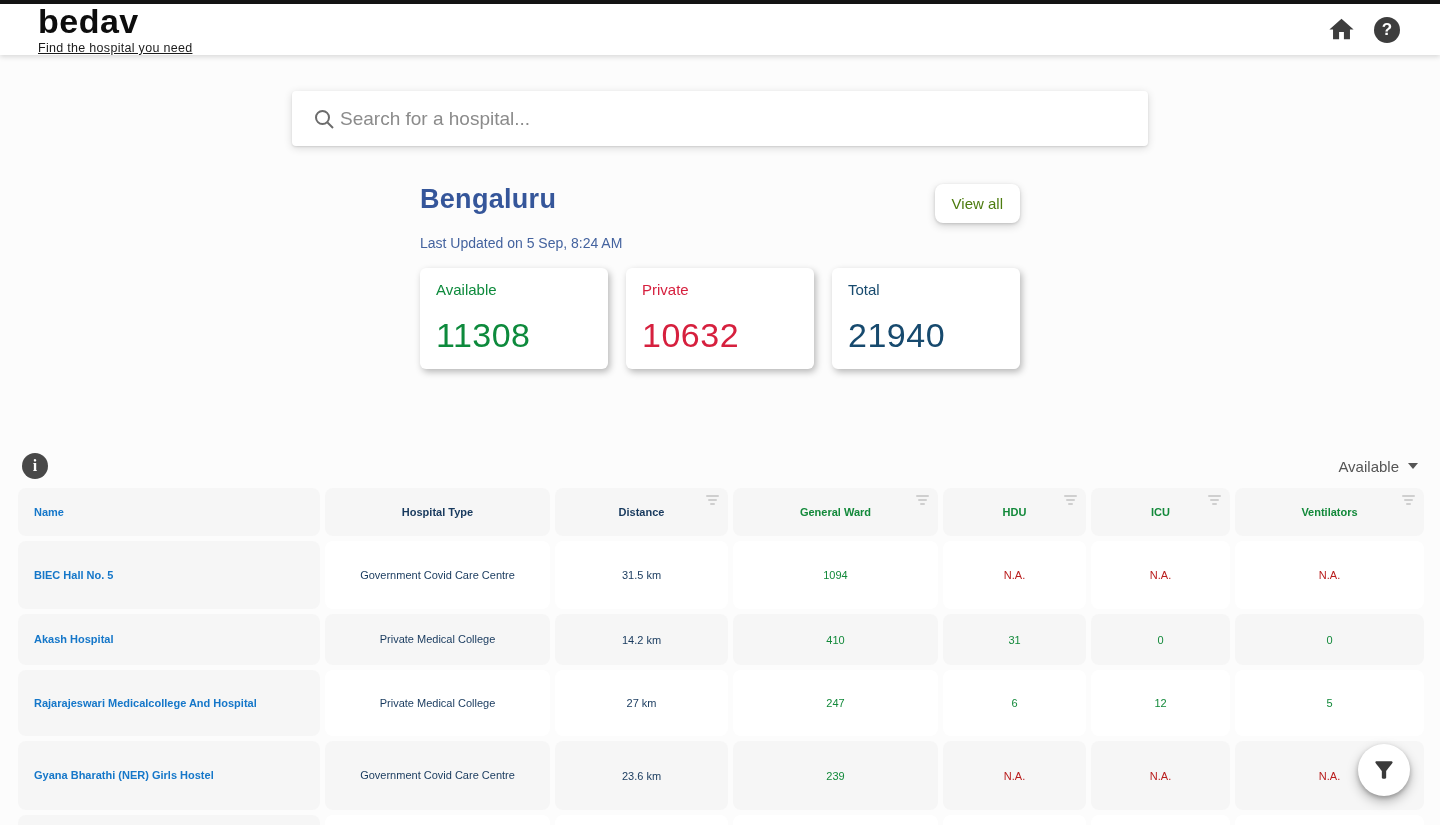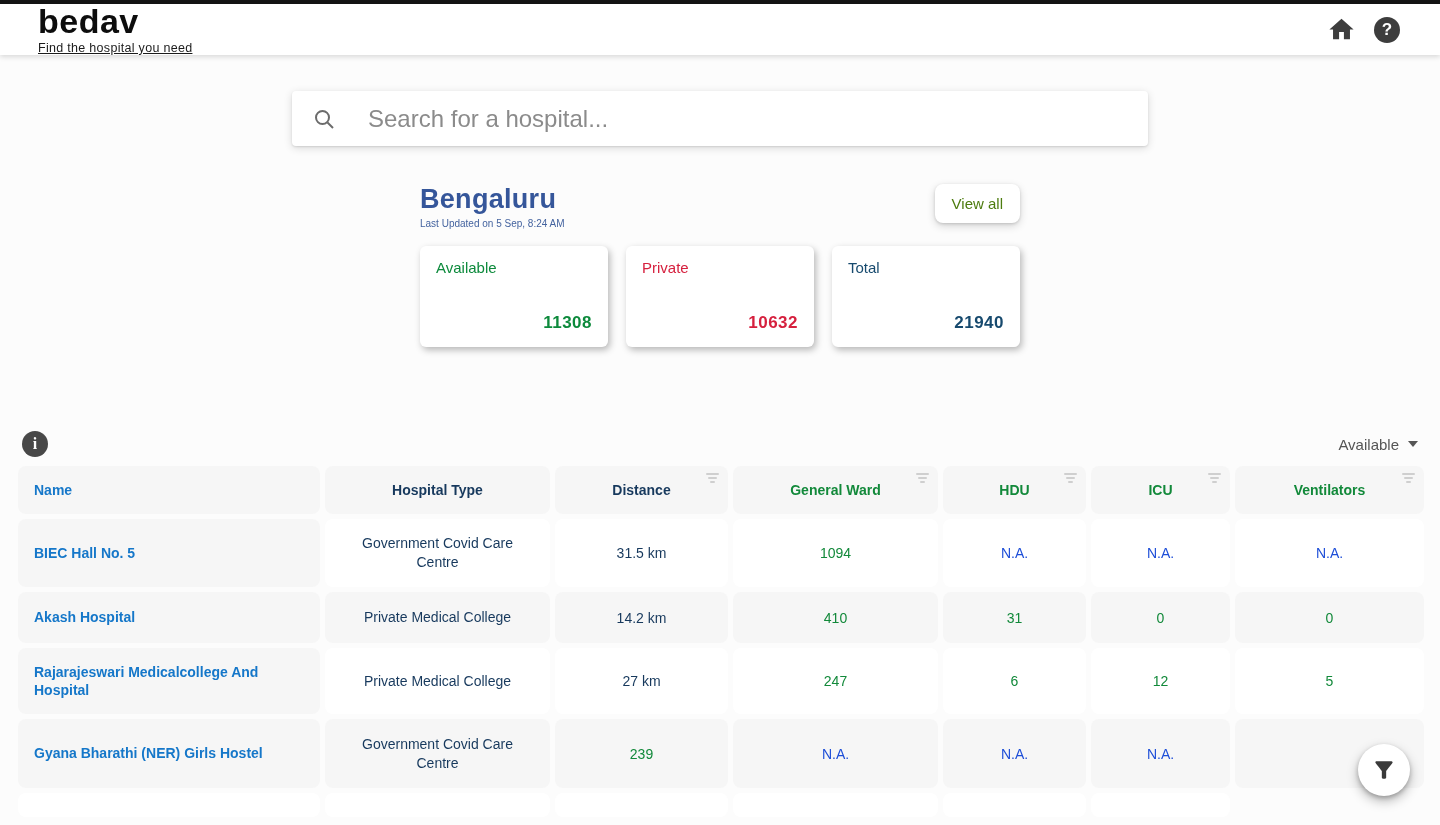--- a/index.html
+++ b/index.html
@@ -17,65 +17,65 @@
   .appbar-icons { display:flex; align-items:center; gap:16px; }
   .icon-btn { width:30px; height:30px; display:flex; align-items:center; justify-content:center; cursor:pointer; }
   .help-circle { width:26px; height:26px; border-radius:50%; background:#3d3d3d; color:#fff;
                  font-weight:bold; font-size:17px; display:flex; align-items:center; justify-content:center; }
 
   
   .search-bar { width:856px; height:55px; margin:36px auto 0; background:#fff; border-radius:4px;
                 box-shadow:0 1px 2px rgba(0,0,0,0.10), 0 2px 8px rgba(0,0,0,0.14);
                 display:flex; align-items:center; padding:0 20px; }
   .search-bar input { flex:1; border:none; outline:none; background:transparent;
-                      font-size:24px; color:#333; margin-left:32px; font-family:"Liberation Sans", sans-serif; }
+                      font-size:19px; color:#333; margin-left:4px; font-family:"Liberation Sans", sans-serif; }
   .search-bar input::placeholder { color:#8b8b8b; }
 
   
   .city-section { width:600px; margin:38px auto 0; }
   .city-head { display:flex; justify-content:space-between; align-items:flex-start; }
   .city-name { font-size:27px; font-weight:bold; color:#35569a; letter-spacing:0.3px; }
-  .city-updated { font-size:10px; color:#44639f; margin-top:3px; }
+  .city-updated { font-size:14px; color:#44639f; margin-top:20px; }
   .view-all-btn { background:#fff; border:none; border-radius:8px; padding:11px 17px;
                   font-size:15px; color:#4d7c0f; box-shadow:0 1px 3px rgba(0,0,0,0.14), 0 3px 8px rgba(0,0,0,0.16);
                   cursor:pointer; font-family:"Liberation Sans", sans-serif; }
   .stat-cards { display:flex; gap:18px; margin-top:17px; }
   .stat-card { width:188px; height:101px; background:#fff; border-radius:6px; padding:13px 16px 14px;
                box-shadow:2px 3px 7px rgba(0,0,0,0.28);
                display:flex; flex-direction:column; justify-content:space-between; }
   .stat-label { font-size:15px; }
-  .stat-value { font-size:17px; font-weight:bold; text-align:right; letter-spacing:0.5px; }
+  .stat-value { font-size:34px; font-weight:normal; letter-spacing:0.5px; }
   .c-green { color:#0d8a3c; }
   .c-red { color:#d6203e; }
   .c-navy { color:#174a6e; }
 
   
   .table-section { margin:84px 18px 0; }
   .table-controls { display:flex; justify-content:space-between; align-items:center; margin-bottom:9px; padding-right:4px; }
   .info-circle { width:26px; height:26px; border-radius:50%; background:#484848; color:#fff;
                  font-weight:bold; font-size:16px; font-family:"Liberation Serif", serif;
                  display:flex; align-items:center; justify-content:center; margin-left:4px; cursor:pointer; }
   .sort-dropdown { font-size:15px; color:#555; display:flex; align-items:center; cursor:pointer; }
   .caret-down { width:0; height:0; border-left:5px solid transparent; border-right:5px solid transparent;
                 border-top:6px solid #555; margin-left:9px; display:inline-block; }
 
   
   .grid { display:grid;
           grid-template-columns:302px 225px 173px 205px 143px 139px 189px;
           grid-template-rows:48px 68px 51px 66px 69px 24px;
           gap:5px; }
   .cell, .hcell { border-radius:8px; background:#fff; display:flex; align-items:center;
-                  justify-content:center; text-align:center; font-size:14px; position:relative; }
+                  justify-content:center; text-align:center; font-size:11px; position:relative; }
   .hcell { background:#f6f6f6; font-weight:bold; }
   .hcell.left, .cell.left { justify-content:flex-start; text-align:left; padding-left:16px; padding-right:14px; }
   .gray { background:#f6f6f6; }
   .t-link { color:#1577c9; font-weight:bold; }
   .t-navy { color:#17395d; }
   .t-green { color:#12893a; }
-  .t-na { color:#1d4ed8; }
+  .t-na { color:#b91c1c; }
   .type-cell { padding:0 28px; line-height:1.35; }
   .name-cell { line-height:1.3; }
 
   .filter-glyph { position:absolute; top:7px; right:9px; width:13px; }
   .filter-glyph i { display:block; height:2px; background:#cfcfcf; margin:0 auto 2px; border-radius:1px; }
   .filter-glyph i:nth-child(1){ width:13px; }
   .filter-glyph i:nth-child(2){ width:9px; }
   .filter-glyph i:nth-child(3){ width:5px; }
 
   
@@ -215,20 +215,21 @@
     <div class="cell left gray t-link name-cell">Rajarajeswari Medicalcollege And Hospital</div>
     <div class="cell t-navy type-cell">Private Medical College</div>
     <div class="cell t-navy">27 km</div>
     <div class="cell t-green">247</div>
     <div class="cell t-green">6</div>
     <div class="cell t-green">12</div>
     <div class="cell t-green">5</div>
 
     <div class="cell left gray t-link name-cell">Gyana Bharathi (NER) Girls Hostel</div>
     <div class="cell gray t-navy type-cell">Government Covid Care Centre</div>
+    <div class="cell gray t-navy">23.6 km</div>
     <div class="cell gray t-green">239</div>
     <div class="cell gray t-na">N.A.</div>
     <div class="cell gray t-na">N.A.</div>
     <div class="cell gray t-na">N.A.</div>
 
     <div class="cell left gray"></div>
     <div class="cell"></div>
     <div class="cell"></div>
     <div class="cell"></div>
     <div class="cell"></div>

